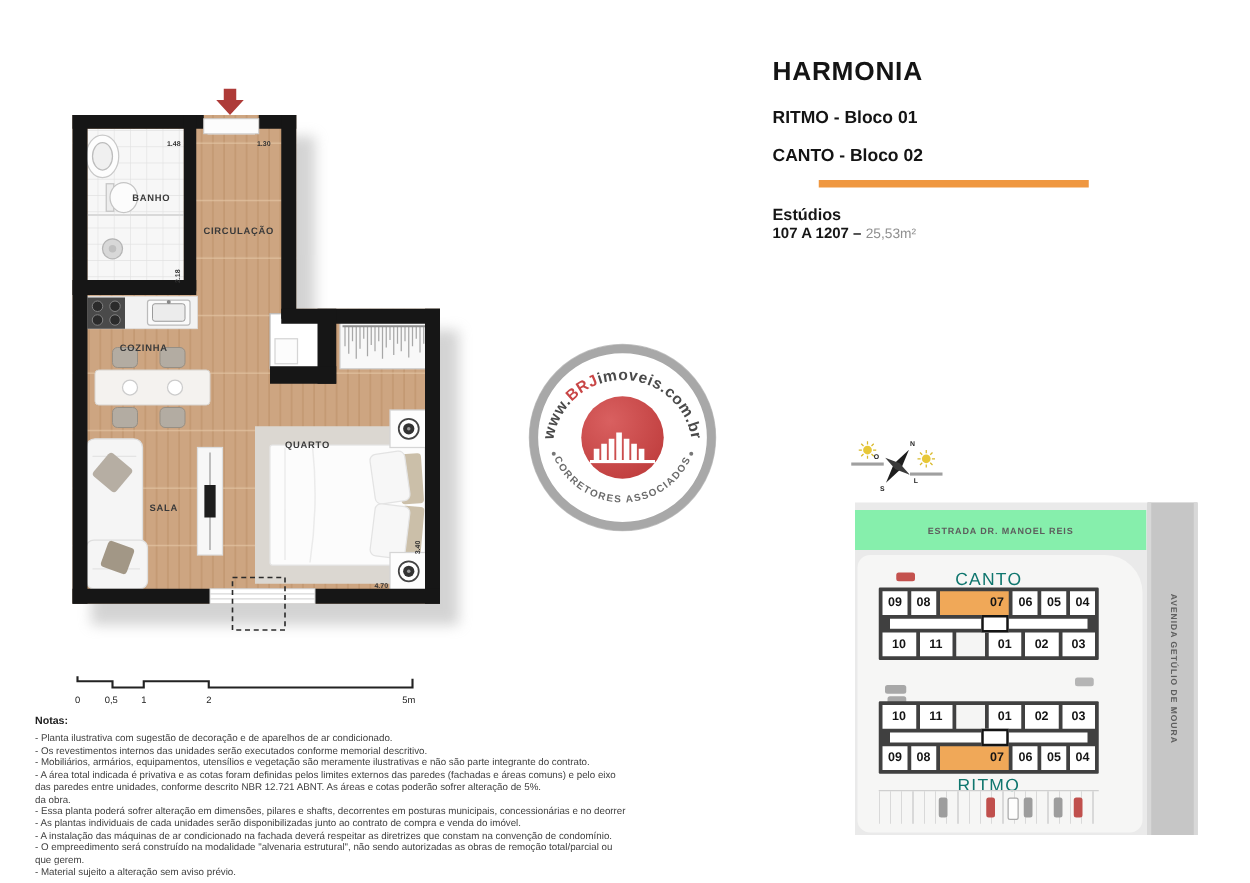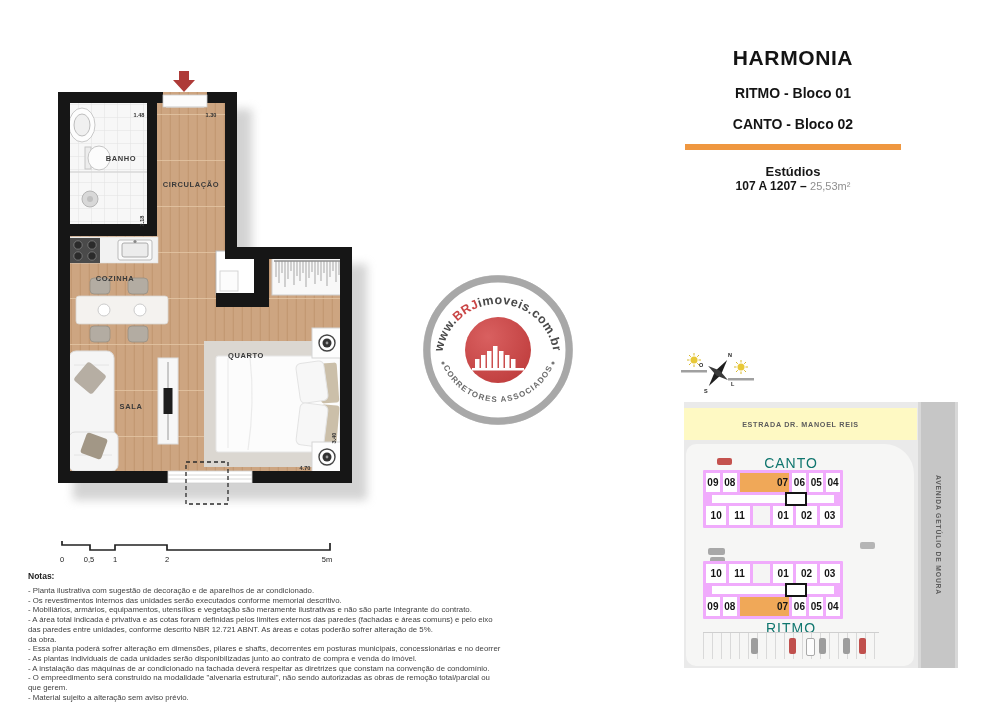--- a/index.html
+++ b/index.html
@@ -1,20 +1,20 @@
 <!DOCTYPE html>
 <html><head>
 <meta charset="utf-8">
 <style>
   html,body{margin:0;padding:0;background:#fff;}
   body{width:1000px;height:706px;position:relative;overflow:hidden;
        font-family:"Liberation Sans",sans-serif;color:#161616;}
 
   
-  .title-block{position:absolute;left:648px;top:46px;width:290px;text-align:center;}
+  .title-block{position:absolute;left:618px;top:46px;width:290px;}
   .title-main{font-size:21px;font-weight:bold;letter-spacing:.6px;color:#141414;}
   .title-sub{font-size:14px;font-weight:bold;margin-top:15px;color:#141414;}
   .title-bar{width:216px;height:6px;margin:12px auto 14px;background:#EF9740;}
   .title-type{font-size:13px;font-weight:bold;}
   .title-area{font-size:12px;font-weight:bold;margin-top:0;}
   .title-area .gray{color:#8f8f8f;font-weight:normal;font-size:11px;}
 
   
   .notes{position:absolute;left:28px;top:571px;width:486px;}
   .notes-heading{font-size:8.5px;font-weight:bold;margin-bottom:5px;color:#222;}
@@ -28,32 +28,32 @@
   .scale-label{font-size:7.5px;fill:#222;}
 
   
   svg.watermark{position:absolute;left:419px;top:271px;}
 
   
   svg.compass{position:absolute;left:675px;top:336px;}
 
   
   .sitemap{position:absolute;left:684px;top:402px;width:274px;height:266px;background:#eaeaea;}
-  .street-top{position:absolute;left:0;top:6px;width:233px;height:32px;background:#fef9c3;
+  .street-top{position:absolute;left:0;top:6px;width:233px;height:32px;background:#86efac;
               display:flex;align-items:center;justify-content:center;}
   .street-top span{font-size:7.2px;font-weight:bold;color:#5d5d5d;letter-spacing:.7px;}
   .street-right{position:absolute;left:234px;top:0;width:40px;height:266px;background:#c6c6c6;
               border-left:3px solid #d8d8d8;border-right:3px solid #d8d8d8;box-sizing:border-box;
               display:flex;align-items:center;justify-content:center;}
   .street-right span{writing-mode:vertical-rl;font-size:6.8px;font-weight:bold;color:#5d5d5d;letter-spacing:.8px;}
   .plot{position:absolute;left:2px;top:42px;width:228px;height:222px;background:#f6f6f5;
         border-radius:10px 30px 10px 10px;}
   .blk-label{position:absolute;width:176px;left:19px;text-align:center;
              font-size:14px;font-weight:normal;letter-spacing:1px;color:#0f766e;}
-  .bldg{position:absolute;left:19px;width:140px;background:#f0abfc;padding:3px;border-radius:1px;
+  .bldg{position:absolute;left:19px;width:176px;background:#404040;padding:3px;border-radius:1px;
         display:flex;flex-direction:column;gap:3px;box-sizing:border-box;}
   .brow{display:flex;gap:3px;}
   .bcell{flex:1;height:19px;background:#fff;display:flex;align-items:center;justify-content:center;
          font-size:10px;font-weight:bold;color:#141414;}
   .bcell.hl{background:#F0A858;padding-left:36px;}
   .bnotch{flex:.85;background:#f5f5f4;}
   .corr{height:8px;background:#fff;margin:0 6px;position:relative;}
   .core{position:absolute;left:73px;top:-3px;width:22px;height:14px;background:#fff;
         border:2.5px solid #141414;box-sizing:border-box;}
   .parking{position:absolute;left:19px;top:230px;width:176px;height:26px;

